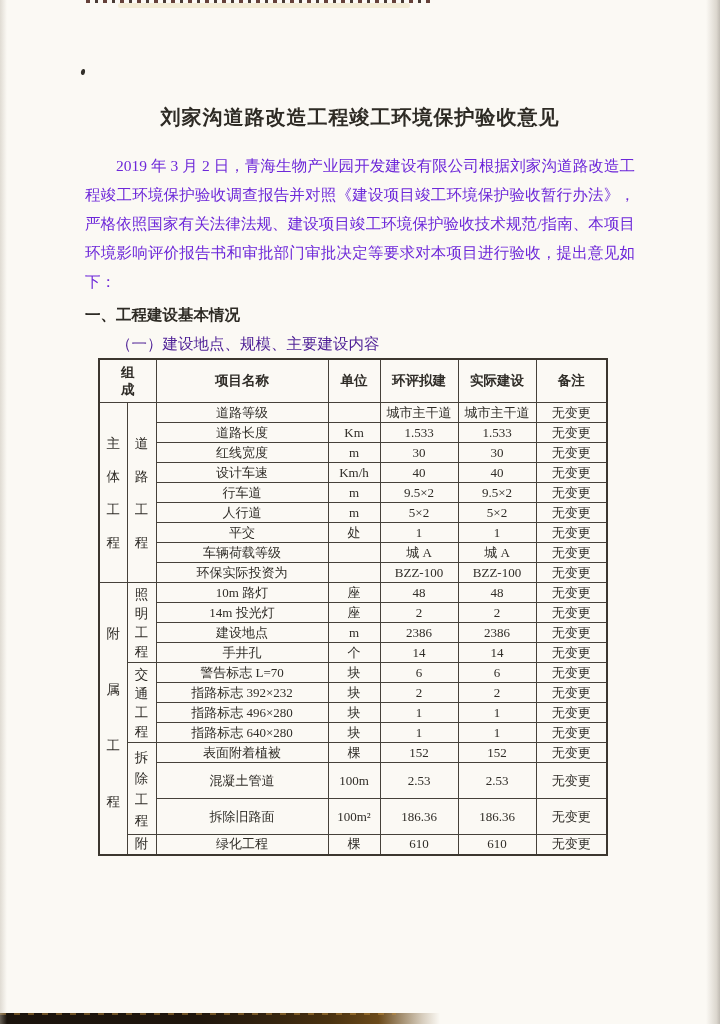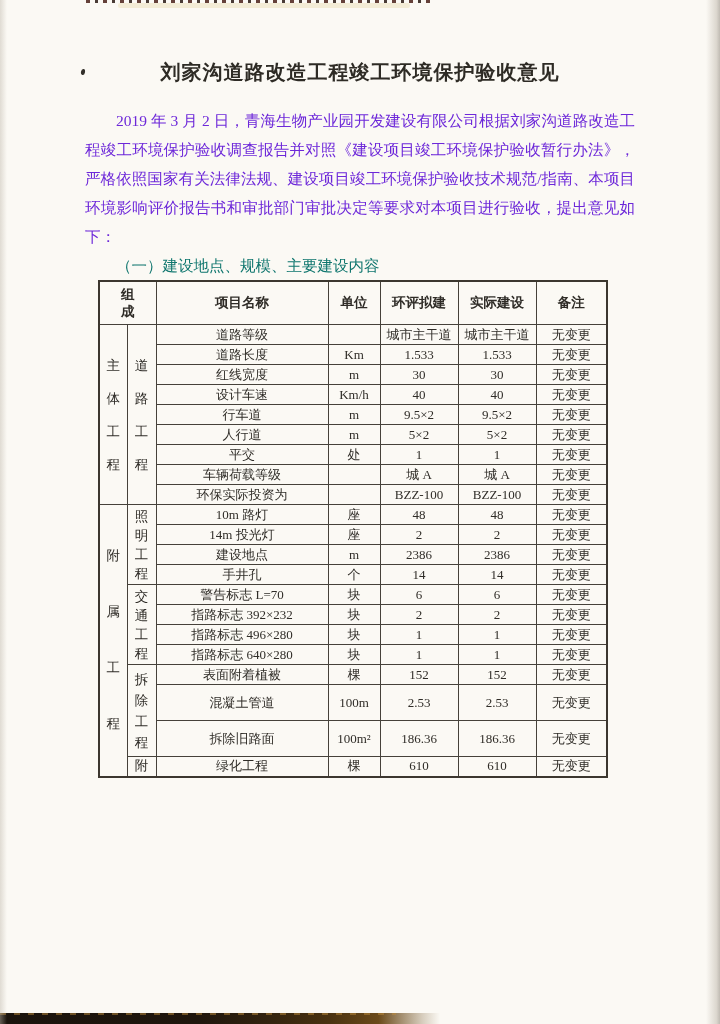--- a/index.html
+++ b/index.html
@@ -2,35 +2,35 @@
 <html><head>
 <meta charset="utf-8">
 <style>
   html,body{margin:0;padding:0;}
   body{
     width:720px;height:1024px;position:relative;overflow:hidden;
     background:#fbf9f4;
     font-family:"Liberation Serif","DejaVu Serif",serif;
     color:#35322c;
   }
-  .page{box-sizing:border-box;width:720px;padding:59px 85px 0 85px;position:relative;}
+  .page{box-sizing:border-box;width:720px;padding:59px 85px 0 85px;position:relative;margin-top:45px;}
   .doc-title{
     font-size:20px;font-weight:bold;text-align:center;margin:0 0 20px 0;
     letter-spacing:1px;color:#2e2b25;
   }
   .para{
     font-size:15.5px;line-height:29px;text-align:justify;margin:0;
     text-indent:2em;color:#6d28d9;
   }
   .h-bold{
     font-family:"Liberation Sans","DejaVu Sans",sans-serif;
     font-size:15.5px;font-weight:bold;line-height:29px;margin:4px 0 0 0;color:#2e2b25;
   }
   .sub-heading{
-    font-size:15.5px;line-height:29px;margin:0;text-indent:2em;color:#0f766e;
+    font-size:15.5px;line-height:29px;margin:0;text-indent:2em;color:#4c1d95;
   }
   .table-caption{
     font-family:"Liberation Sans","DejaVu Sans",sans-serif;
     font-size:13.5px;font-weight:bold;text-align:center;margin:6px 0 5px 0;color:#2e2b25;
   }
   table.main{
     border-collapse:collapse;table-layout:fixed;
     width:508px;margin-left:13px;
     font-size:13px;color:#2f2c27;
   }
@@ -85,20 +85,21 @@
 <div class="artifact-top-dashes"></div>
 <div class="artifact-top-smudge"></div>
 <div class="ink-dot"></div>
 
 <div class="page">
 
   <h1 class="doc-title">刘家沟道路改造工程竣工环境保护验收意见</h1>
 
   <p class="para">2019 年 3 月 2 日，青海生物产业园开发建设有限公司根据刘家沟道路改造工程竣工环境保护验收调查报告并对照《建设项目竣工环境保护验收暂行办法》，严格依照国家有关法律法规、建设项目竣工环境保护验收技术规范/指南、本项目环境影响评价报告书和审批部门审批决定等要求对本项目进行验收，提出意见如下：</p>
 
+  <p class="h-bold">一、工程建设基本情况</p>
 
   <p class="sub-heading">（一）建设地点、规模、主要建设内容</p>
 
 
 
   <table class="main">
     <colgroup>
       <col style="width:28px">
         <col style="width:29px">
         <col style="width:172px">

